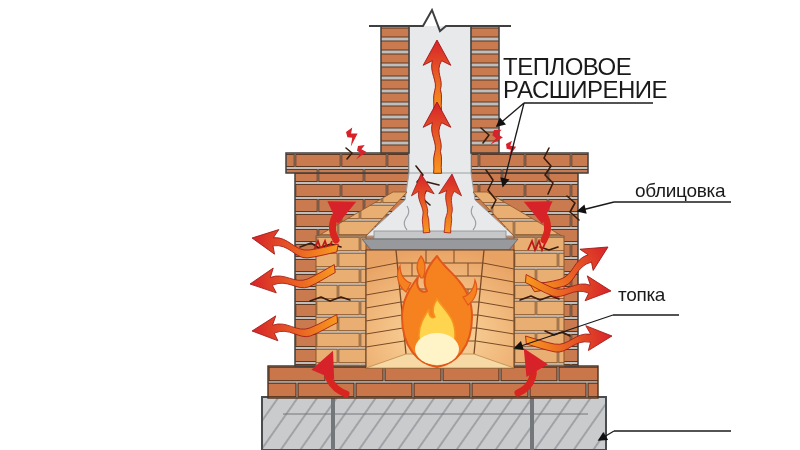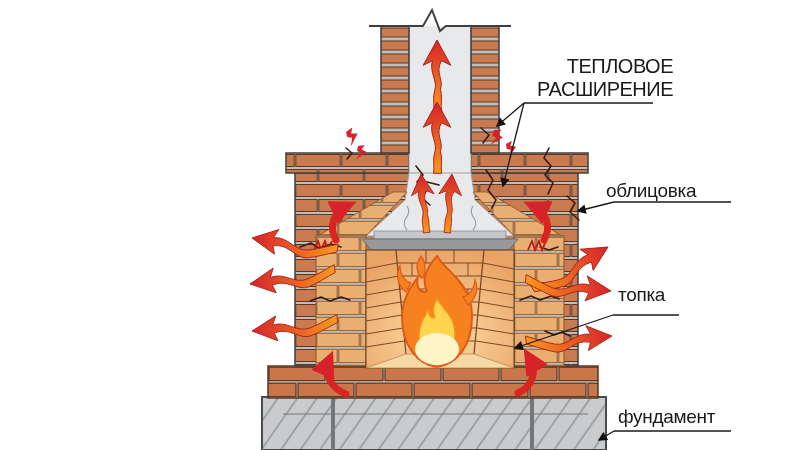--- a/index.html
+++ b/index.html
@@ -1,20 +1,20 @@
 <!DOCTYPE html>
 <html><head>
 <meta charset="utf-8">
 <style>
   html,body{margin:0;padding:0;background:#ffffff;}
   #stage{position:relative;width:800px;height:450px;background:#ffffff;overflow:hidden;
          font-family:"Liberation Sans", sans-serif;}
   #stage svg{position:absolute;left:0;top:0;}
   .lbl{position:absolute;color:#1a1a1a;white-space:nowrap;}
-  .lbl-big{font-size:20px;letter-spacing:-0.5px;line-height:23px;text-align:right;width:170px;}
+  .lbl-big{font-size:24px;letter-spacing:-0.5px;line-height:23px;text-align:left;width:170px;}
   .lbl-sm{font-size:19px;letter-spacing:-0.3px;}
 </style>
 </head>
 <body>
 
 <div id="stage">
 
 <svg width="800" height="450" viewBox="0 0 800 450">
   <defs>
     <pattern id="brickDark" patternUnits="userSpaceOnUse" x="295" y="153" width="46" height="30">
@@ -184,17 +184,16 @@
     <path d="M614,202 L578,211" marker-end="url(#blackTri)"></path>
     <path d="M613,315 L515,348" marker-end="url(#blackTri)"></path>
     <path d="M614,431 L599,440" marker-end="url(#blackTri)"></path>
   </g>
 </svg>
 
 <div class="lbl lbl-big" style="left:503px;top:55px;">
   <div>ТЕПЛОВОЕ</div>
   <div>РАСШИРЕНИЕ</div>
 </div>
-<div class="lbl lbl-sm" style="left:606px;top:180px;">облицовка</div>
+<div class="lbl lbl-sm" style="left:635px;top:180px;">облицовка</div>
 <div class="lbl lbl-sm" style="left:618px;top:284px;">топка</div>
-<div class="lbl lbl-sm" style="left:618px;top:406px;">фундамент</div>
 
 </div>
 
 </body></html>

